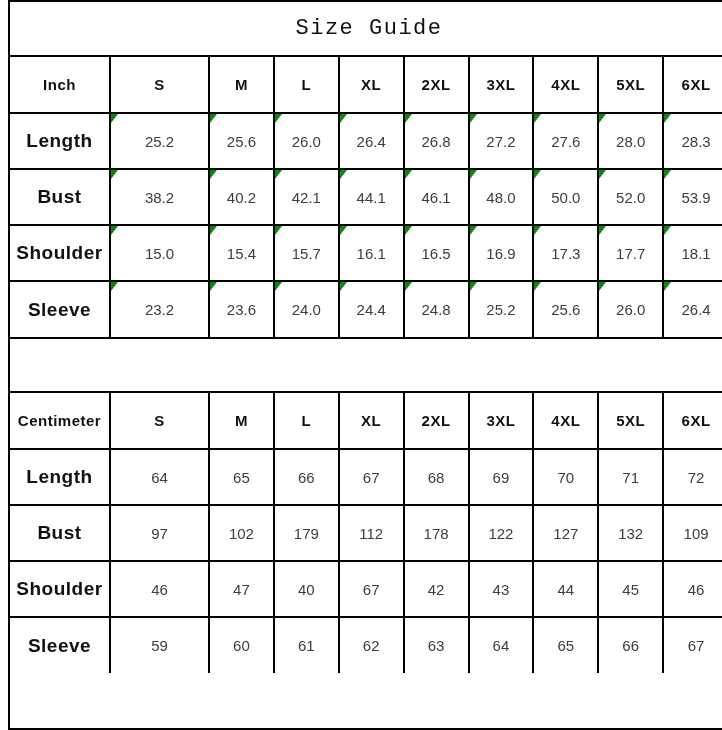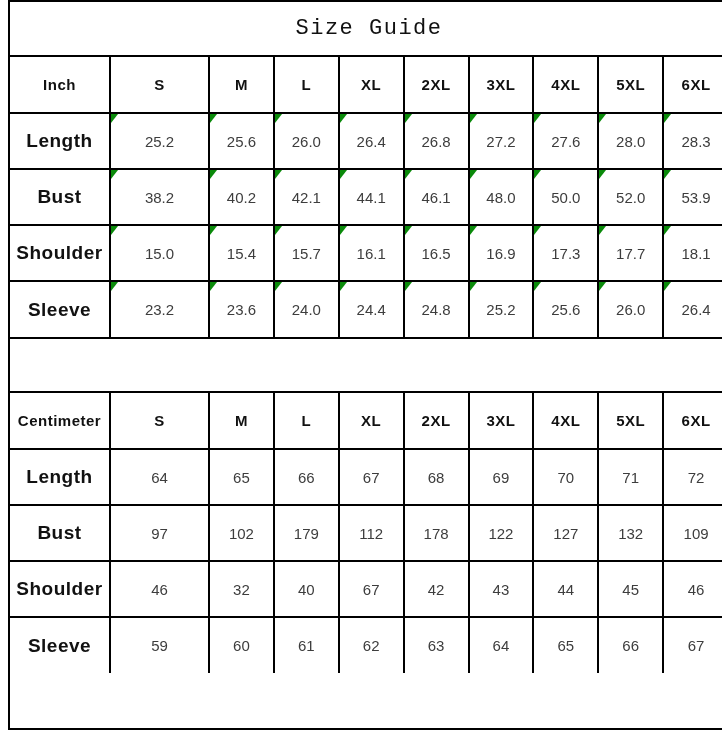--- a/index.html
+++ b/index.html
@@ -196,21 +196,21 @@
           <td class="value-cell">112</td>
           <td class="value-cell">178</td>
           <td class="value-cell">122</td>
           <td class="value-cell">127</td>
           <td class="value-cell">132</td>
           <td class="value-cell">109</td>
         </tr>
         <tr>
           <td class="label-cell">Shoulder</td>
           <td class="value-cell">46</td>
-          <td class="value-cell">32</td>
+          <td class="value-cell">47</td>
           <td class="value-cell">40</td>
           <td class="value-cell">67</td>
           <td class="value-cell">42</td>
           <td class="value-cell">43</td>
           <td class="value-cell">44</td>
           <td class="value-cell">45</td>
           <td class="value-cell">46</td>
         </tr>
         <tr>
           <td class="label-cell">Sleeve</td>

